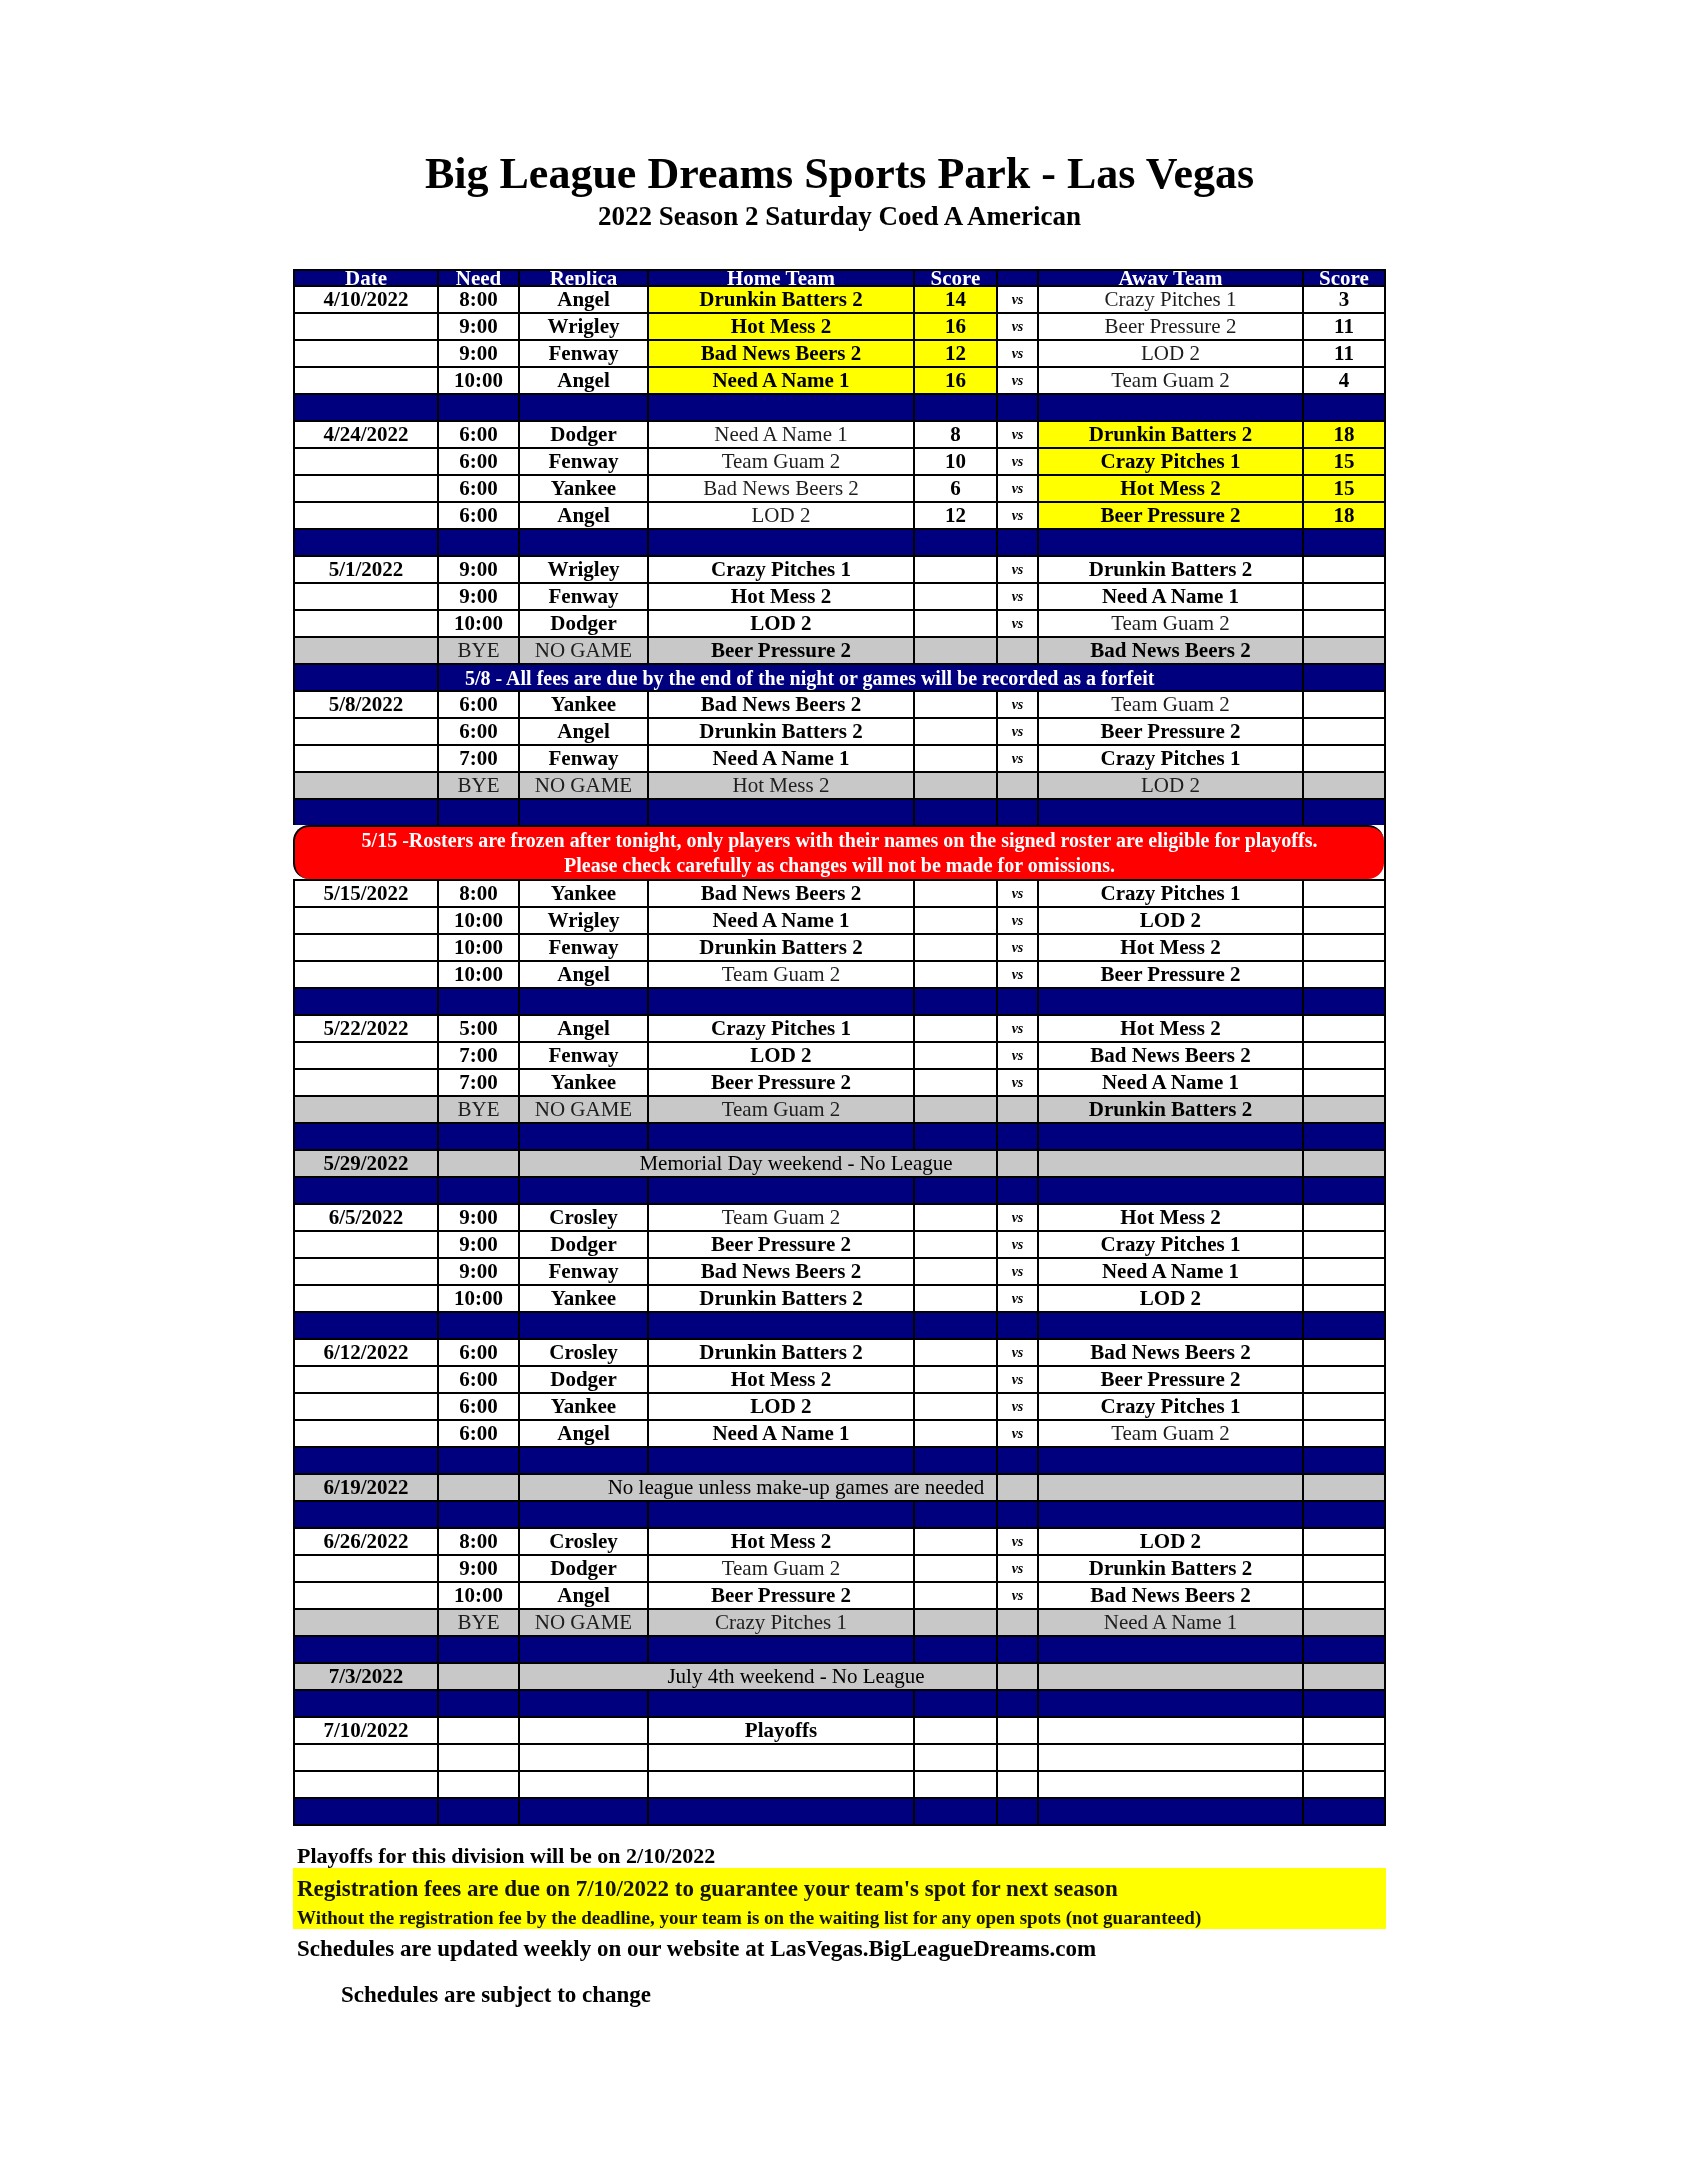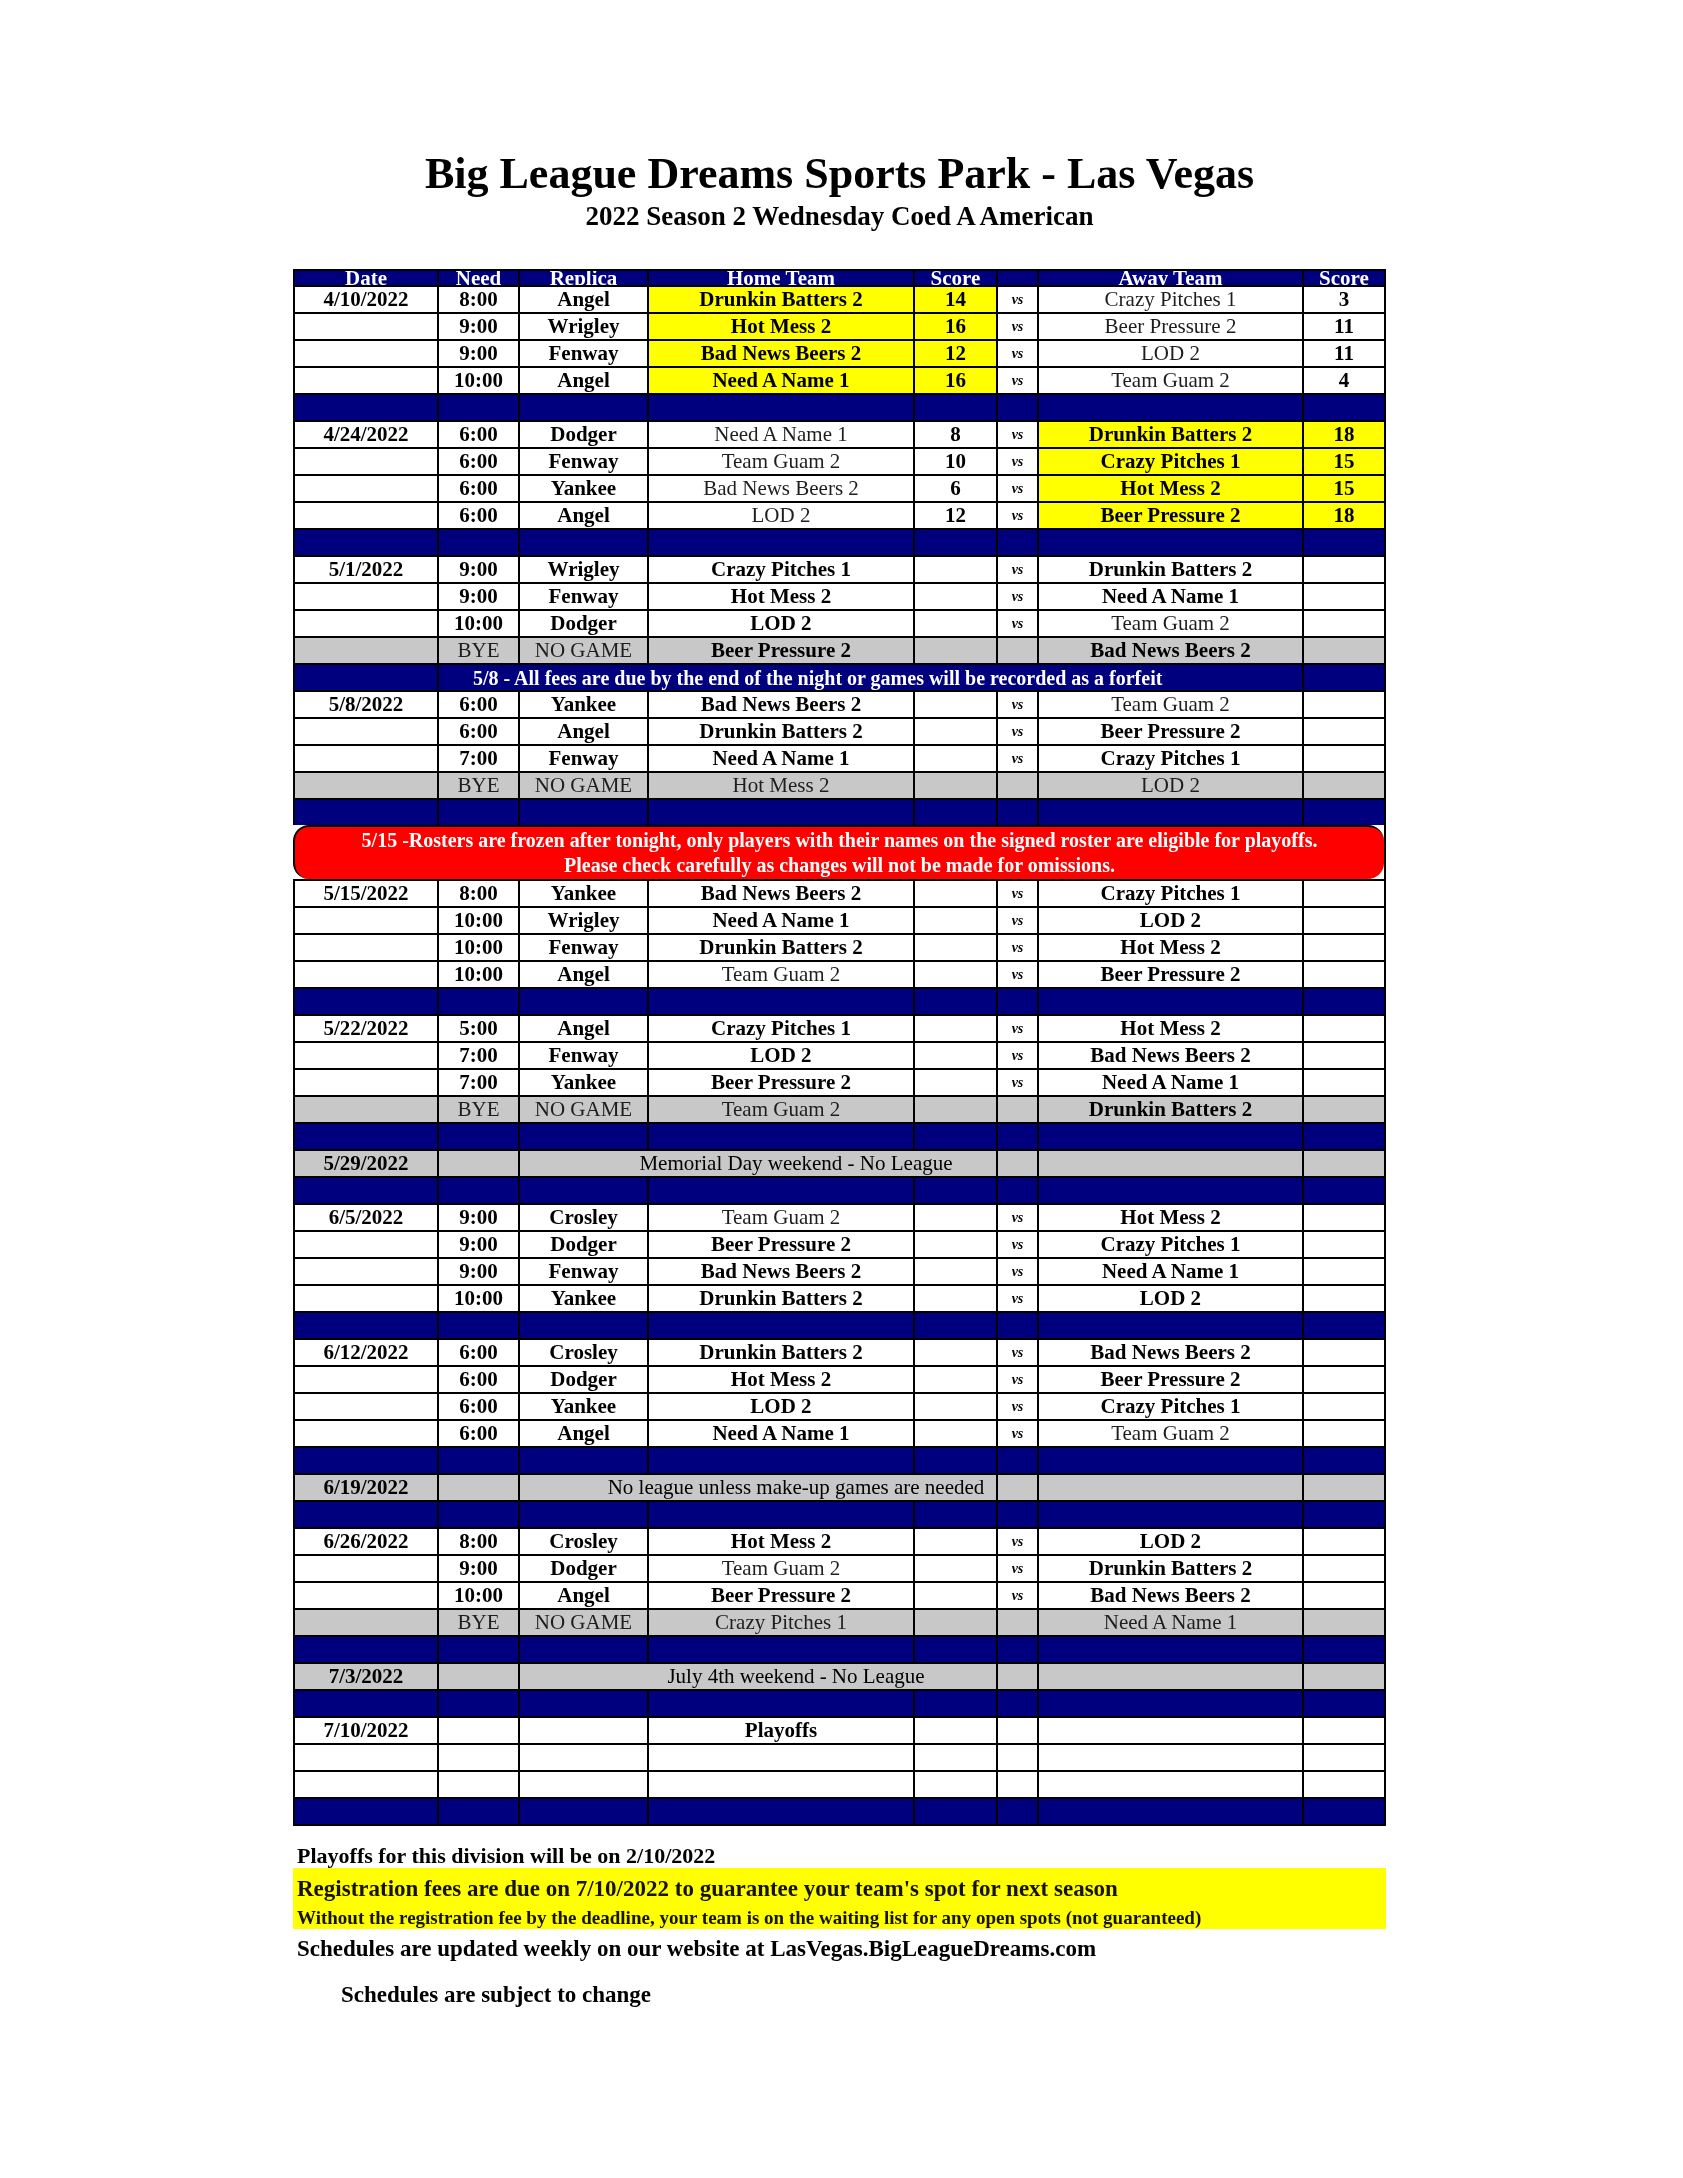--- a/index.html
+++ b/index.html
@@ -17,36 +17,36 @@
   .row.tall { height:54px; }
   .c { border-left:2px solid #000; border-top:2px solid #000; box-sizing:border-box; display:flex; align-items:center; justify-content:center;
        font-weight:bold; font-size:21px; line-height:1; color:#000; background:#fff; white-space:nowrap; overflow:hidden; }
   .c.navy { background:var(--navy); color:#fff; }
   .c.gray { background:var(--bye); }
   .c.yellow { background:var(--highlight); }
   .c.red { background:var(--alert); color:#fff; flex-direction:column; font-size:20px;border-radius:16px; }
   .c.red span { display:block; line-height:25px; }
   .c.plain { font-weight:normal; color:#1e1e1e; }
   .c.vs { font-style:italic; font-size:14px; }
-  .c.notice { justify-content:flex-start; padding-left:34px; font-size:20px; }
+  .c.notice { justify-content:flex-start; padding-left:26px; font-size:20px; }
   .c.offtext { padding-left:76px; font-weight:normal; color:#000000; }
 
   .foot { position:absolute; left:297px; font-weight:bold; white-space:nowrap; }
   .playoffs-note { top:1843px; font-size:22px; line-height:26px; }
   .yband { position:absolute; left:293px; top:1868px; width:1093px; height:61px; background:var(--highlight); }
   .reg { top:1875px; font-size:23px; line-height:27px; color:#141400; }
   .without { top:1907px; font-size:19px; line-height:22px; color:#141400; }
   .sched1 { top:1935px; font-size:23px; line-height:27px; }
   .sched2 { top:1981px; font-size:23px; line-height:27px;margin-left:44px; }
 </style>
 </head>
 <body>
 
 <div class="center-line title">Big League Dreams Sports Park - Las Vegas</div>
-<div class="center-line subtitle">2022 Season 2 Wednesday Coed A American</div>
+<div class="center-line subtitle">2022 Season 2 Saturday Coed A American</div>
 <div class="center-line note">Home team sits on third base side.  *Denotes Doubleheader</div>
 
 <div class="tbl" id="schedule">
     <div class="row hdr">
       <div class="c navy">Date</div>
       <div class="c navy">Need</div>
       <div class="c navy">Replica</div>
       <div class="c navy">Home Team</div>
       <div class="c navy">Score</div>
       <div class="c navy"></div>

